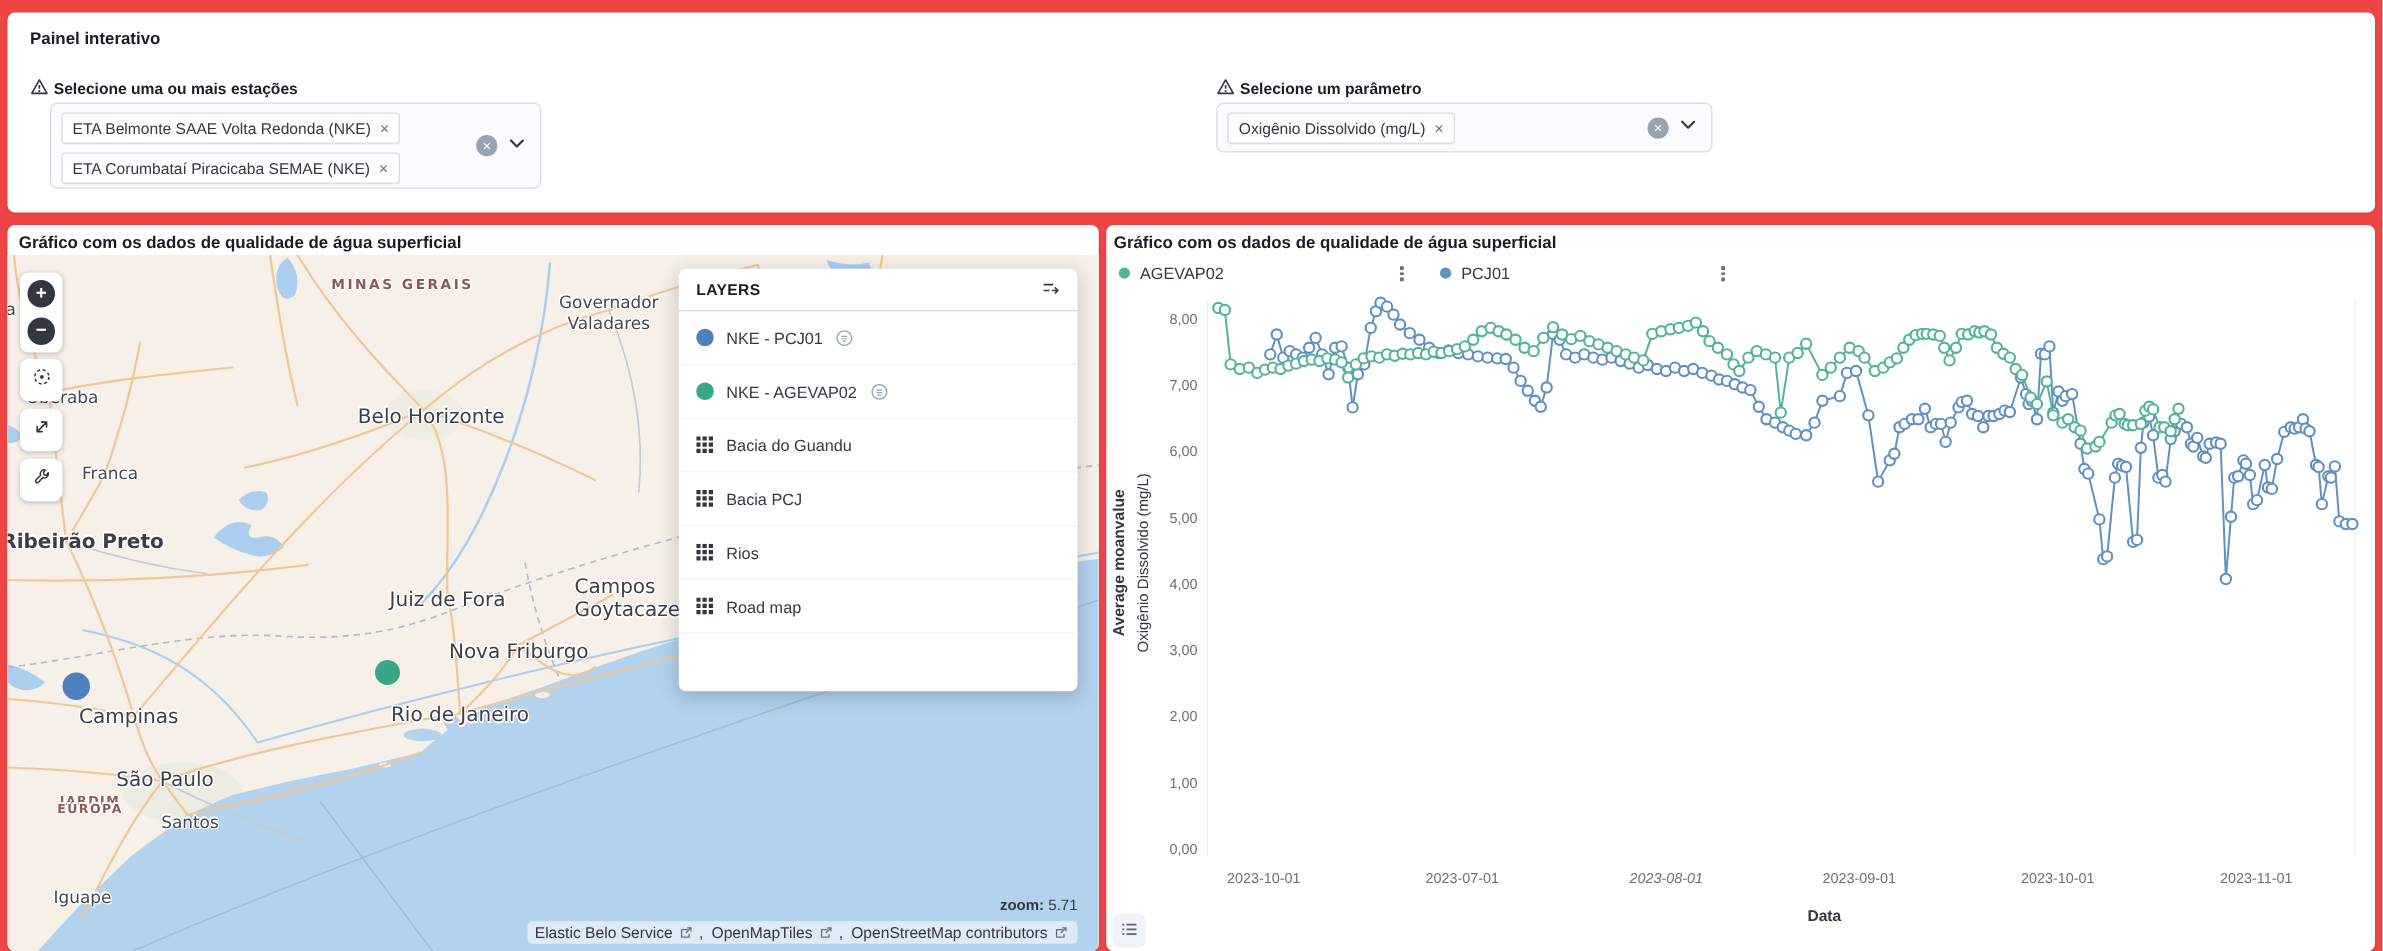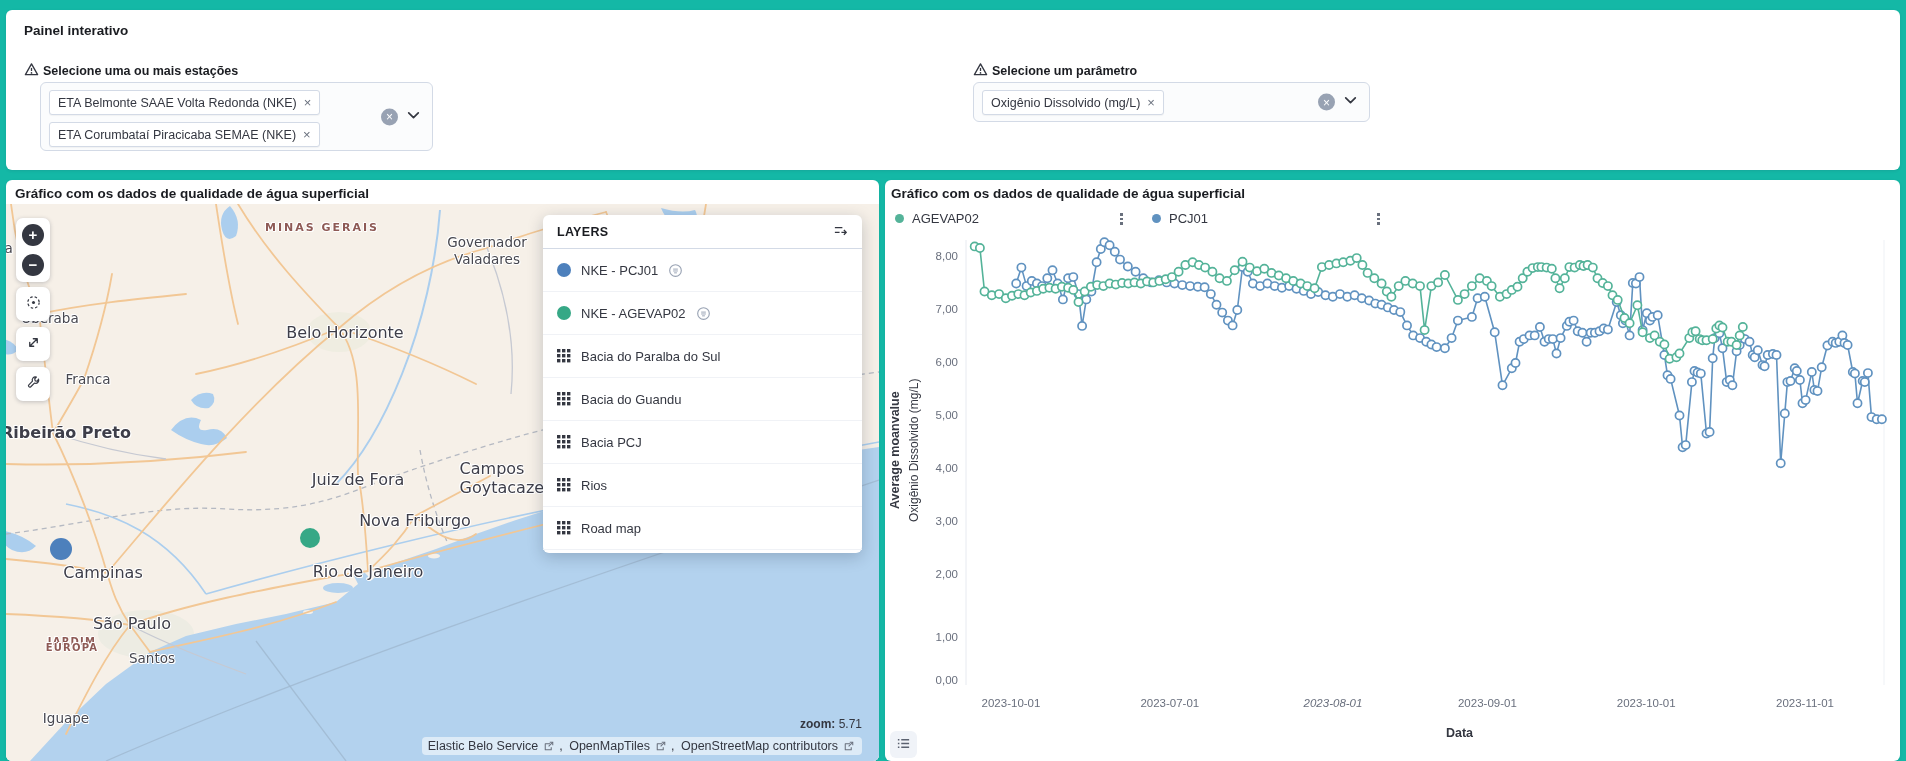--- a/index.html
+++ b/index.html
@@ -1,17 +1,17 @@
 <!DOCTYPE html>
 <html><head>
 <meta charset="utf-8">
 <style>
   html,body{margin:0;padding:0;background:#f0f2f7;width:1906px;height:761px;overflow:hidden;
     font-family:"Liberation Sans", sans-serif;color:#343741;}
-  .page{position:relative;width:1906px;height:761px;background:#14b8a6;}
+  .page{position:relative;width:1906px;height:761px;background:#ef4444;}
   .panel{position:absolute;background:#fff;border-radius:6px;box-shadow:0 1px 3px rgba(40,50,70,.12);}
   .panel-title{font-size:13.5px;font-weight:700;color:#1a1c21;}
   
   .top-panel{left:6px;top:10px;width:1894px;height:160px;}
   .top-panel .panel-title{position:absolute;left:18px;top:13px;}
   .filter-label{position:absolute;display:flex;align-items:center;gap:4px;font-size:12.5px;font-weight:700;color:#1a1c21;}
   .combo{position:absolute;background:#fbfcfd;border:1px solid #d3dae6;border-radius:6px;box-sizing:border-box;}
   .pills{position:absolute;left:8px;top:7px;display:flex;flex-direction:column;gap:7px;align-items:flex-start;}
   .pill{display:inline-flex;align-items:center;gap:7px;background:#fff;border:1px solid #d3dae6;border-radius:3px;
     padding:2px 8px;font-size:12.5px;color:#343741;box-shadow:0 1px 1px rgba(0,0,0,.04);white-space:nowrap;height:19px;}
@@ -273,38 +273,20 @@
             </div>
             <div class="layer-row">
               <span class="layer-dot" style="background: rgb(54, 168, 134);"></span>
               <span>NKE - AGEVAP02</span>
               <span style="display: flex;">
                 <svg viewBox="0 0 16 16" width="15" height="15">
                   <circle cx="8" cy="8" r="6.2" fill="none" stroke="#98a2b3" stroke-width="1.2"></circle>
                   <path d="M5.5 6.5h5M5.5 8.5h5M6.5 10.5h3" stroke="#98a2b3" stroke-width="1" fill="none"></path>
                 </svg>
               </span>
-            </div>
-            <div class="layer-row">
-              <span style="display: flex;">
-                <svg viewBox="0 0 14 14" width="14" height="14">
-                  <g fill="#343741">
-                    <rect x="0" y="0" width="3.4" height="3.4"></rect>
-                    <rect x="5" y="0" width="3.4" height="3.4"></rect>
-                    <rect x="10" y="0" width="3.4" height="3.4"></rect>
-                    <rect x="0" y="5" width="3.4" height="3.4"></rect>
-                    <rect x="5" y="5" width="3.4" height="3.4"></rect>
-                    <rect x="10" y="5" width="3.4" height="3.4"></rect>
-                    <rect x="0" y="10" width="3.4" height="3.4"></rect>
-                    <rect x="5" y="10" width="3.4" height="3.4"></rect>
-                    <rect x="10" y="10" width="3.4" height="3.4"></rect>
-                  </g>
-                </svg>
-              </span>
-              <span>Bacia do Paralba do Sul</span>
             </div>
             <div class="layer-row">
               <span style="display: flex;">
                 <svg viewBox="0 0 14 14" width="14" height="14">
                   <g fill="#343741">
                     <rect x="0" y="0" width="3.4" height="3.4"></rect>
                     <rect x="5" y="0" width="3.4" height="3.4"></rect>
                     <rect x="10" y="0" width="3.4" height="3.4"></rect>
                     <rect x="0" y="5" width="3.4" height="3.4"></rect>
                     <rect x="5" y="5" width="3.4" height="3.4"></rect>
@@ -424,21 +406,21 @@
     <div class="ylab ylab1">Average moanvalue</div>
     <div class="ylab ylab2">Oxigênio Dissolvido (mg/L)</div>
     <div id="yticks">
         <div class="ytick" style="top: 70px;">8,00</div>
         <div class="ytick" style="top: 123px;">7,00</div>
         <div class="ytick" style="top: 176px;">6,00</div>
         <div class="ytick" style="top: 229px;">5,00</div>
         <div class="ytick" style="top: 282px;">4,00</div>
         <div class="ytick" style="top: 335px;">3,00</div>
         <div class="ytick" style="top: 388px;">2,00</div>
-        <div class="ytick" style="top: 451px;">1,00</div>
+        <div class="ytick" style="top: 441px;">1,00</div>
         <div class="ytick" style="top: 494px;">0,00</div>
       </div>
     <div id="xticks">
         <div class="xtick" style="left: 81px;">2023-10-01</div>
         <div class="xtick" style="left: 239.8px;">2023-07-01</div>
         <div class="xtick" style="left: 403px; font-style: italic;">2023-08-01</div>
         <div class="xtick" style="left: 557.4px;">2023-09-01</div>
         <div class="xtick" style="left: 716.2px;">2023-10-01</div>
         <div class="xtick" style="left: 875px;">2023-11-01</div>
       </div>

